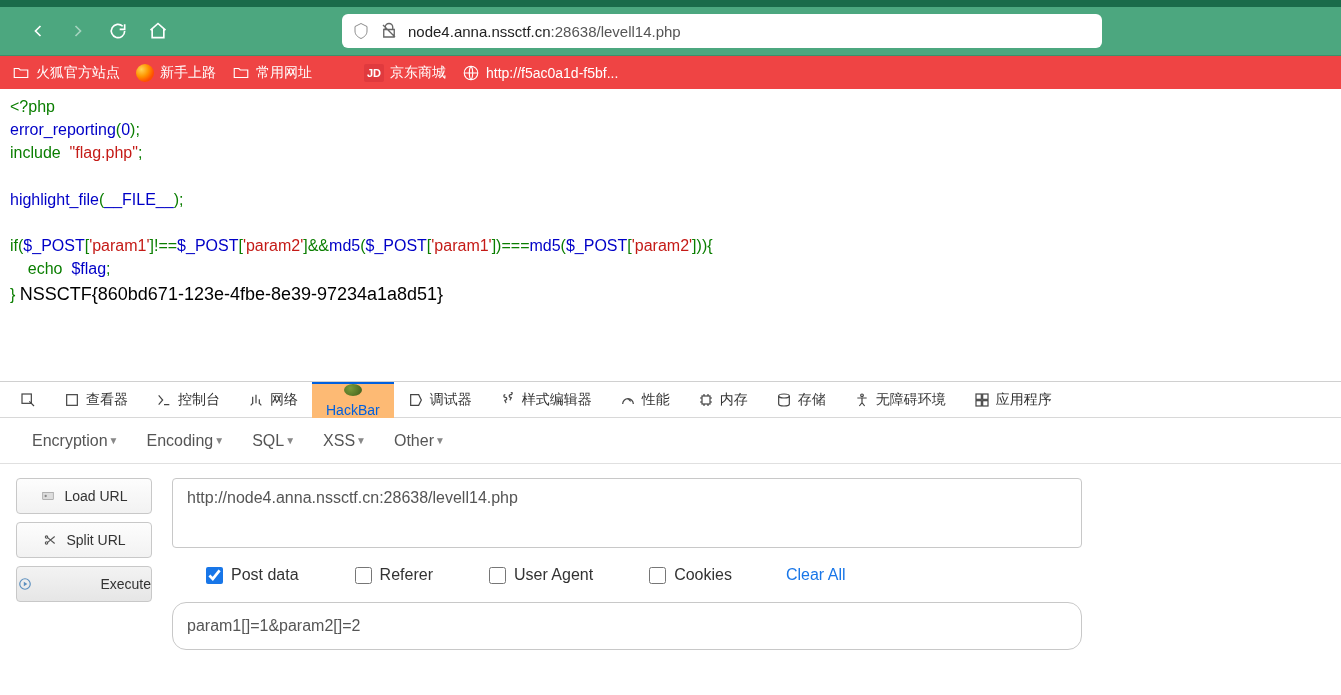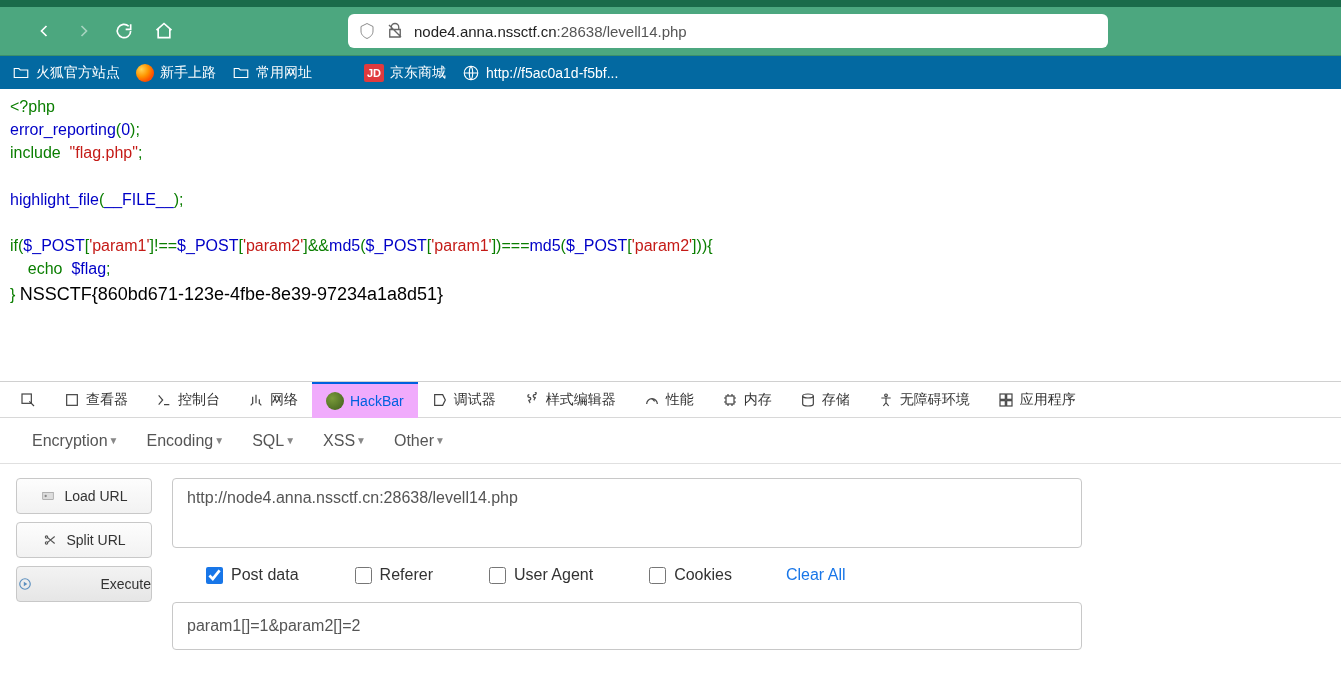--- a/index.html
+++ b/index.html
@@ -2,50 +2,50 @@
 <html><head>
 <meta charset="utf-8">
 <style>
 * { margin: 0; padding: 0; box-sizing: border-box; font-family: "Segoe UI", Arial, sans-serif; }
 body { width: 1341px; height: 695px; background: #fff; display: flex; flex-direction: column; overflow: hidden; }
 
 
 .tab-strip { height: 7px; background: #1a6b4a; }
 
 
-.toolbar { height: 48px; background: #4ca77f; display: flex; align-items: center; padding: 0 28px; gap: 8px; }
+.toolbar { height: 48px; background: #4ca77f; display: flex; align-items: center; padding: 0 22px; gap: 8px; }
 .toolbar .tool-icon { width: 32px; height: 32px; display: flex; align-items: center; justify-content: center; color: #fff; font-size: 18px; border-radius: 4px; }
 .toolbar .tool-icon svg { width: 20px; height: 20px; stroke: #fff; fill: none; stroke-width: 2; }
 .url-bar { flex: 1; max-width: 760px; height: 34px; background: #fff; border-radius: 6px; margin-left: 160px; display: flex; align-items: center; padding: 0 10px; color: #555; font-size: 15px; }
 .url-bar svg { width: 18px; height: 18px; stroke: #666; fill: none; margin-right: 10px; }
 .url-text { color: #555; }
 .url-text .host { color: #222; }
 
 
-.bookmark-bar { height: 34px; background: #0369a1; display: flex; padding: 0 12px; gap: 16px; border-top: 1px solid #3d8f6a; }
+.bookmark-bar { height: 34px; background: #ef4444; display: flex; padding: 0 12px; gap: 16px; border-top: 1px solid #3d8f6a; }
 .bookmark { display: flex; align-items: center; gap: 6px; color: #fff; font-size: 14px; }
 .bookmark .bm-icon { width: 18px; height: 18px; display: flex; align-items: center; justify-content: center; }
 .bookmark .bm-icon svg { stroke: #fff; fill: none; stroke-width: 1.5; }
 .jd-icon { background: #e03a3e; color: #fff; font-size: 11px; font-weight: bold; width: 20px; height: 18px; display: flex; align-items: center; justify-content: center; border-radius: 2px; margin-left: 36px; }
 .ff-icon { width: 18px; height: 18px; background: radial-gradient(circle at 30% 30%, #ffd454, #ff9500 40%, #ff4f00 70%); border-radius: 50%; }
 
 
 .page-content { padding: 6px 10px 10px 10px; font-family: Consolas, monospace; font-size: 16px; line-height: 1.45; white-space: pre; color: #000; flex: 0 0 auto; height: 292px; overflow: hidden; }
 .kw { color: #0a7e00; }
 .fn { color: #0000c7; }
 .pn { color: #0a7e00; }
 .str { color: #c41a16; }
 .var { color: #0000c7; }
 .flag-out { font-family: "Segoe UI", Arial, sans-serif; font-size: 18px; }
 
 
 .devtools { flex: 1; display: flex; flex-direction: column; border-top: 1px solid #d0d0d0; }
 .dt-toolbar { height: 36px; display: flex; align-items: center; padding: 0 6px; border-bottom: 1px solid #d8d8d8; font-size: 14px; color: #333; }
 .dt-tab { display: flex; align-items: center; gap: 6px; padding: 0 14px; height: 36px; }
-.dt-tab.active { color: #0060df; border-top: 2px solid #0060df; background:#f0abfc; }
+.dt-tab.active { color: #0060df; border-top: 2px solid #0060df; background:#fdba74;flex-direction:column; }
 .dt-tab .ic { width: 16px; height: 16px; display:flex; align-items:center; justify-content:center; }
 .dt-tab .ic svg { width: 16px; height: 16px; stroke:#444; fill:none; stroke-width:1.8; }
 .hb-icon { width: 18px; height: 18px; border-radius: 50%; background: radial-gradient(circle at 35% 35%, #7a9b3a, #3d5c1a); }
 
 .hb-top { height: 46px; display: flex; align-items: center; padding: 0 18px; border-bottom: 1px solid #e0e0e0; gap: 0; font-size: 16px; color: #555; }
 .hb-menu { display: flex; align-items: center; gap: 1px; padding: 0 14px; }
 .hb-menu .caret { font-size: 10px; color:#888; }
 
 .hb-body { flex:1; display:flex; padding: 14px 16px 0 16px; gap: 20px; }
 .hb-left { width: 136px; display:flex; flex-direction:column; gap: 8px; }
@@ -53,21 +53,21 @@
 .hb-btn.exec { background: linear-gradient(#f3f3f3,#e6e6e6); justify-content: space-between; }
 .hb-btn .bi { width:16px; height:16px; display:flex; align-items:center; justify-content:center; }
 .hb-btn .bi svg { width:14px; height:14px; }
 
 .hb-right { flex:1; display:flex; flex-direction:column; gap: 18px; }
 .hb-url { height: 70px; border: 1px solid #c8c8c8; border-radius: 4px; padding: 10px 14px; font-size: 16px; color:#555; resize:none; font-family: inherit; width: 910px; }
 .hb-opts { display:flex; align-items:center; gap: 24px; font-size:16px; color:#333; padding-left:2px; }
 .hb-opts label { display:flex; align-items:center; gap:8px;padding-left:32px; }
 .hb-opts input[type=checkbox] { width:17px; height:17px; accent-color:#1876e8; }
 .clear-link { color:#1876e8; margin-left:30px; }
-.hb-post { height: 48px; border:1px solid #c8c8c8; border-radius:4px; padding:10px 14px; font-size:16px; color:#555; width: 910px; font-family: inherit; }
+.hb-post { height: 48px; border:1px solid #c8c8c8; border-radius:14px; padding:10px 14px; font-size:16px; color:#555; width: 910px; font-family: inherit; }
 </style>
 </head>
 <body>
 
 <div class="tab-strip"></div>
 
 <div class="toolbar">
   <div class="tool-icon">
       <svg viewBox="0 0 24 24">
         <path d="M15 6l-6 6 6 6"></path>

